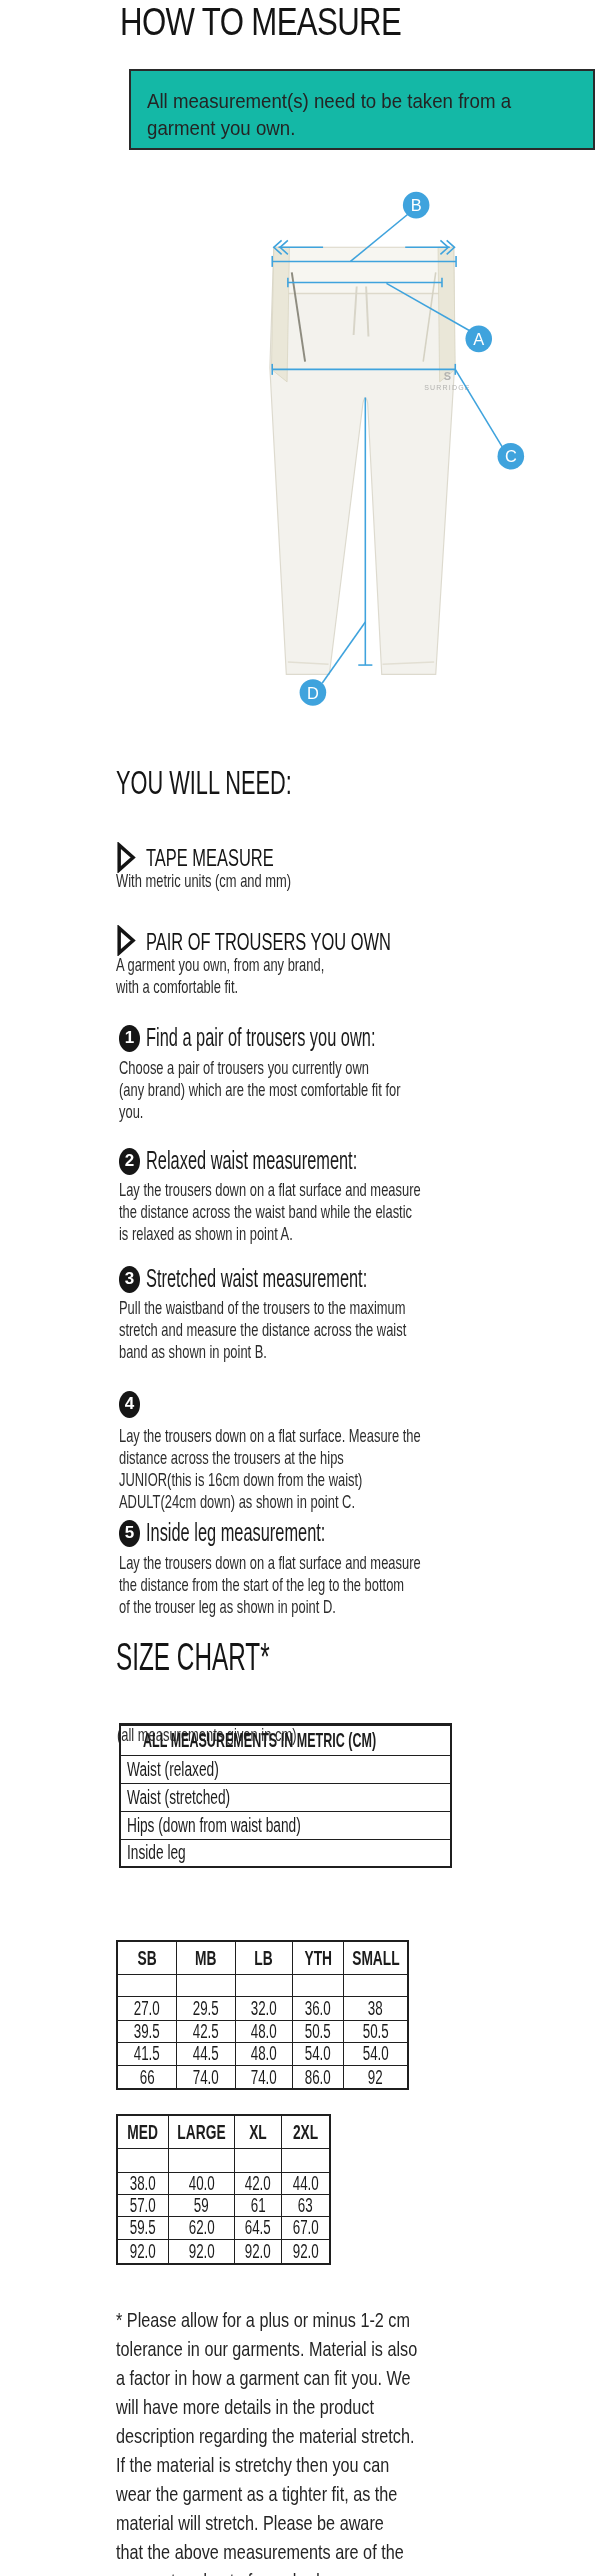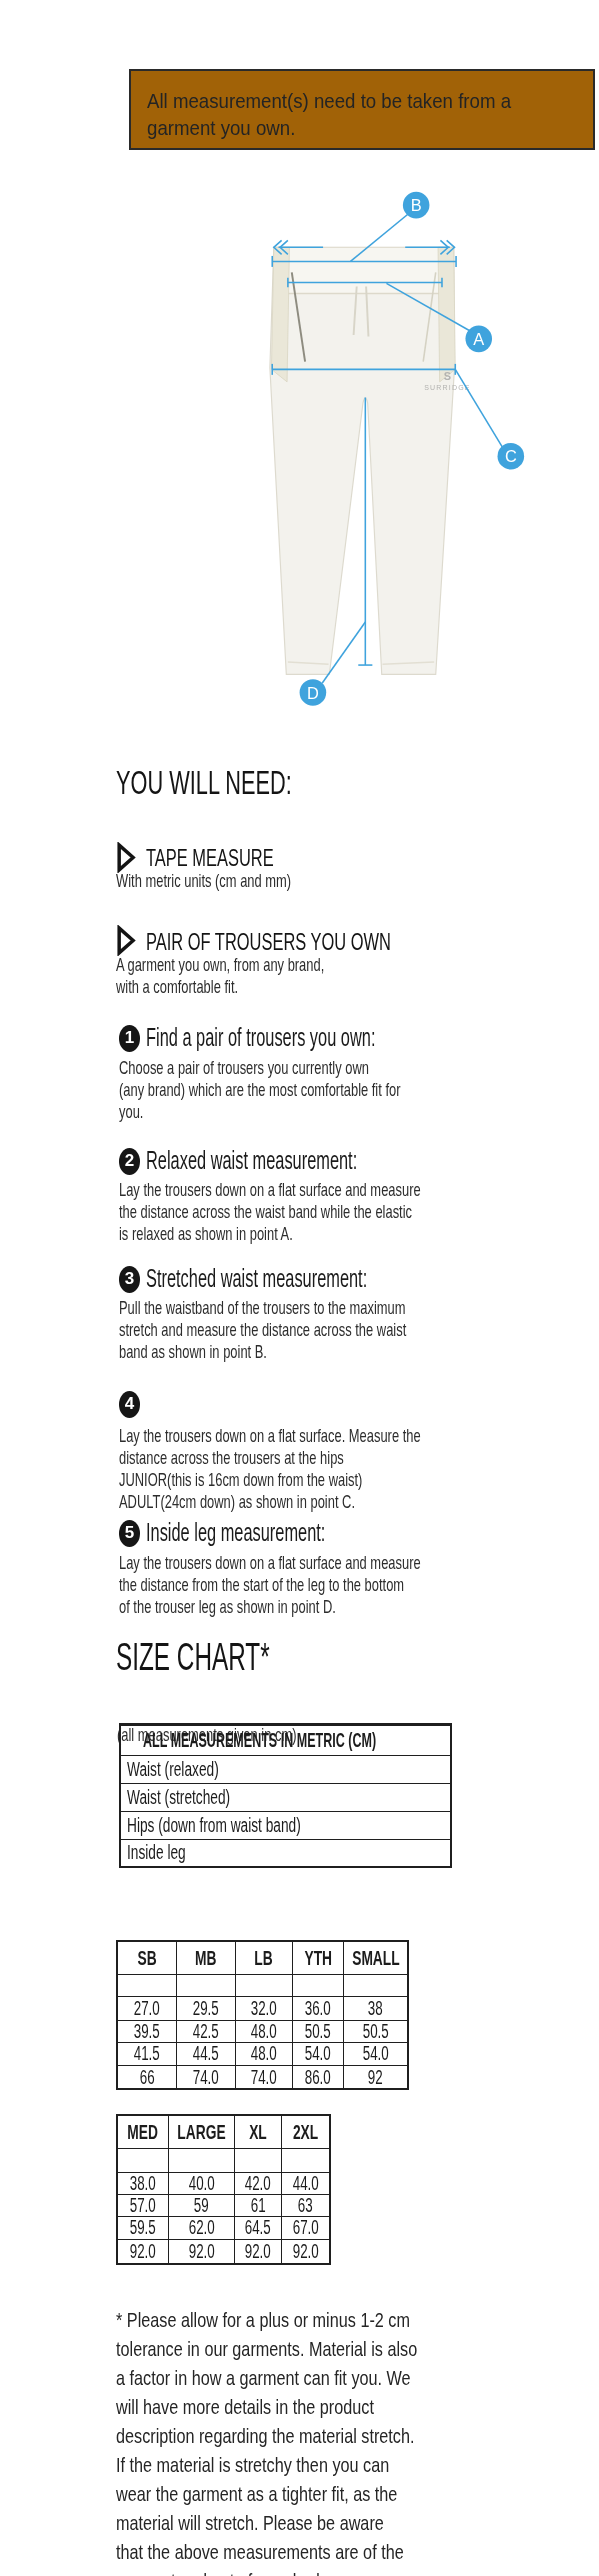--- a/index.html
+++ b/index.html
@@ -1,21 +1,21 @@
 <!DOCTYPE html>
 <html style="font-size:12.5px"><head>
 <meta charset="utf-8">
 <style>
   html,body{margin:0;padding:0;background:#fff;}
   #page{position:relative;width:600px;height:2576px;background:#ffffff;
         font-family:"Liberation Sans", sans-serif;color:#1c1c1c;overflow:hidden;}
   .abs{position:absolute;}
   .cond{display:inline-block;transform-origin:0 0;white-space:pre-line;}
   .title{font-size:39px;letter-spacing:-0.8px;transform:scaleX(0.80);color:#141414;}
-  .note-box{border:2.3px solid #2a2a2a;background:#a16207;}
+  .note-box{border:2.3px solid #2a2a2a;background:#14b8a6;}
   .note-text{font-size:20.3px;line-height:27px;transform:scaleX(0.92);color:#242424;}
   .h2{font-size:34px;transform:scaleX(0.64);color:#141414;}
   .need-label{font-size:23.5px;transform:scaleX(0.70);color:#141414;}
   .body-txt{font-size:19px;line-height:22px;transform:scaleX(0.68);color:#2d2d2d;}
   .step-num{width:21px;height:26.6px;border-radius:50%;background:#161616;color:#fff;
             display:flex;align-items:center;justify-content:center;font-size:17px;font-weight:bold;}
   .step-heading{font-size:26px;transform:scaleX(0.63);color:#1a1a1a;}
   .size-title{font-size:38px;transform:scaleX(0.64);color:#141414;}
   .size-sub{font-size:19px;transform:scaleX(0.68);color:#2d2d2d;}
   .desc-table{border:2.3px solid #1f1f1f;}
@@ -32,20 +32,23 @@
   .st-head{font-size:20.3px;font-weight:bold;transform:scaleX(0.68);transform-origin:center;}
   .st-val{font-size:20.3px;transform:scaleX(0.66);transform-origin:center;}
   .disclaimer{font-size:20.3px;line-height:29px;transform:scaleX(0.80);color:#252525;}
   svg text{font-family:"Liberation Sans", sans-serif;}
 </style>
 </head>
 <body>
 
 <div id="page">
 
+  <div class="abs" style="left:120px;top:0px;">
+    <span class="cond title">HOW TO MEASURE</span>
+  </div>
 
   <div class="abs note-box" style="left:129px;top:69px;width:462px;height:77px;">
     <div style="padding:17px 0 0 16.4px;">
       <span class="cond note-text">All measurement(s) need to be taken from a
 garment you own.</span>
     </div>
   </div>
 
   <svg class="abs" style="left:0;top:180px;" width="600" height="579" viewBox="0 230 767 740">
 

